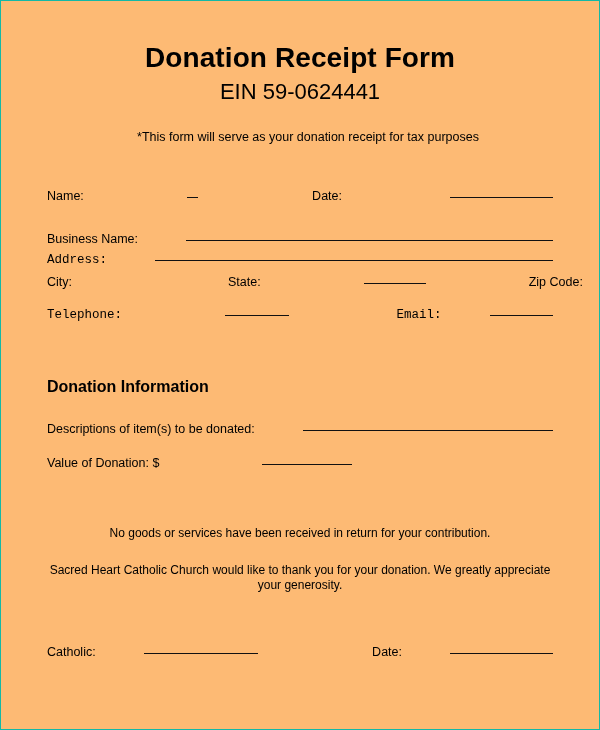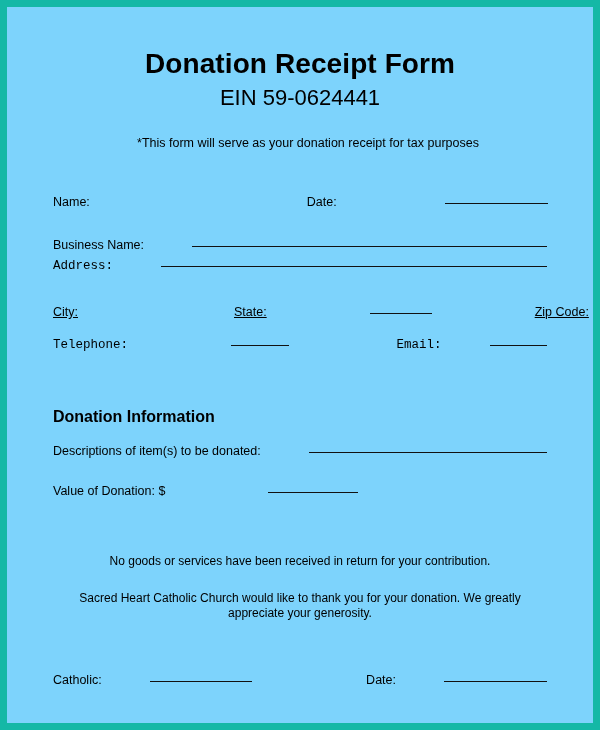--- a/index.html
+++ b/index.html
@@ -12,22 +12,22 @@
     height: 730px;
     font-family: "Liberation Sans", sans-serif;
     color: #000000;
     overflow: hidden;
   }
   .page {
     position: relative;
     box-sizing: border-box;
     width: 600px;
     height: 730px;
-    background: #7dd3fc;
-    border: 7px solid #14b8a6;
+    background: #fdba74;
+    border: 1px solid #14b8a6;
     padding: 0;
   }
 
   
   .header {
     text-align: center;
     padding-top: 42px;
   }
   .doc-title {
     font-size: 28px;
@@ -74,32 +74,32 @@
   .rule.fixed-state  { flex: 0 0 62px;  }
   .rule.fixed-zip    { flex: 0 0 100px; }
   .rule.fixed-value  { flex: 0 0 90px;  }
   .gap-sm { flex: 0 0 7px; }
   .gap-md { flex: 0 0 12px; }
   .gap-lg { flex: 0 0 18px; }
 
   .row-name      { margin-top: 44px; }
   .row-business  { margin-top: 29px; }
   .row-address   { margin-top: 7px; font-family: Liberation Mono, monospace; }
-  .row-city      { margin-top: 32px; text-decoration: underline; }
+  .row-city      { margin-top: 8px; }
   .row-telephone { margin-top: 19px; font-family: Liberation Mono, monospace; }
 
   
   .section-heading {
     font-size: 16px;
     font-weight: bold;
     margin: 55px 0 0 0;
     line-height: 1.2;
   }
-  .row-desc  { margin-top: 18px; }
-  .row-value { margin-top: 26px; }
+  .row-desc  { margin-top: 26px; }
+  .row-value { margin-top: 20px; }
 
   
   .statement {
     text-align: center;
     font-size: 12px;
     line-height: 1.25;
   }
   .statement-1 { margin-top: 56px; }
   .statement-2 { margin-top: 22px; }
 

